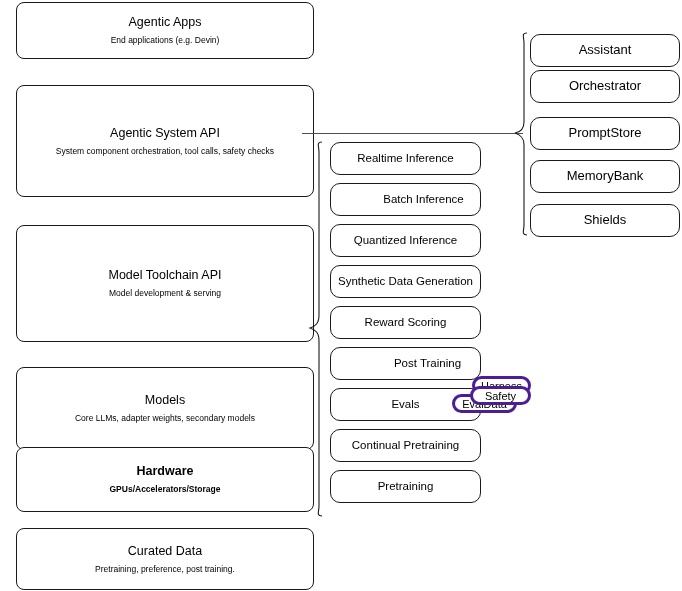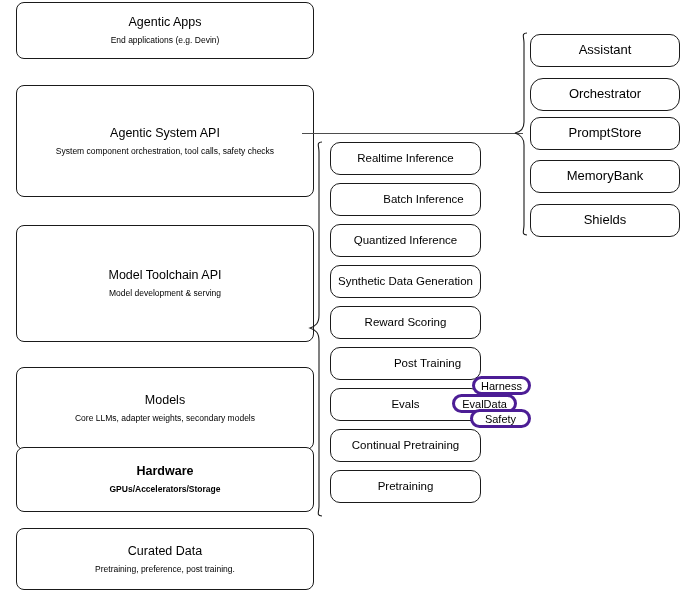--- a/index.html
+++ b/index.html
@@ -190,28 +190,28 @@
   <div class="box mid-box" style="top:470px;">
     <div class="title">Pretraining</div>
   </div>
 
   <div class="pill" style="left:472px;top:376px;width:59px;">
     <span>Harness</span>
   </div>
   <div class="pill" style="left:452px;top:394px;width:65px;">
     <span>EvalData</span>
   </div>
-  <div class="pill" style="left:470px;top:409px;width:61px;">
+  <div class="pill" style="left:470px;top:386px;width:61px;">
     <span>Safety</span>
   </div>
 
   <div class="box right-box" style="top:34px;">
     <div class="title">Assistant</div>
   </div>
-  <div class="box right-box" style="top:78px;border-radius:13px;">
+  <div class="box right-box" style="top:70px;">
     <div class="title">Orchestrator</div>
   </div>
   <div class="box right-box" style="top:117px;">
     <div class="title">PromptStore</div>
   </div>
   <div class="box right-box" style="top:160px;">
     <div class="title">MemoryBank</div>
   </div>
   <div class="box right-box" style="top:204px;">
     <div class="title">Shields</div>

